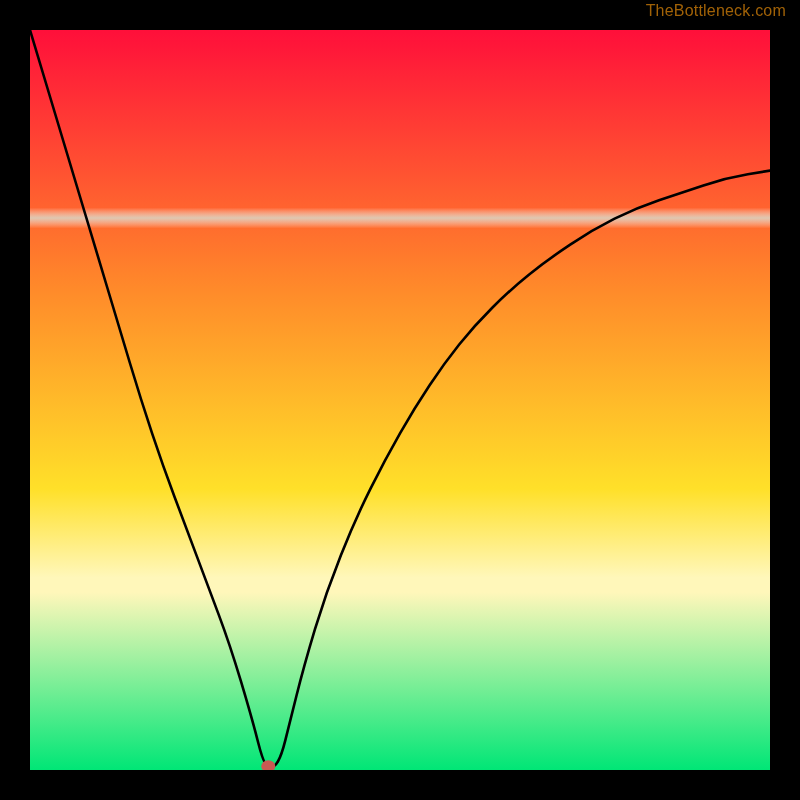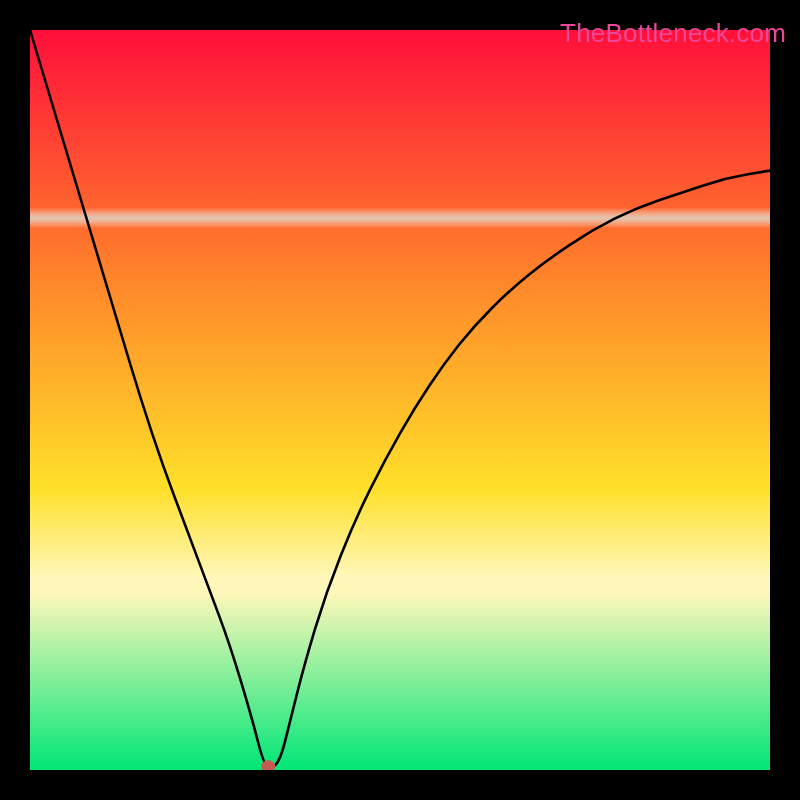--- a/index.html
+++ b/index.html
@@ -12,24 +12,24 @@
     font-family: Arial, Helvetica, sans-serif;
   }
   .outer {
     position: relative;
     width: 800px;
     height: 800px;
     background: #000;
   }
   .watermark {
     position: absolute;
-    top: 18px;
+    top: 2px;
     right: 14px;
-    color: #ec4899;
-    font-size: 26px;
+    color: #a16207;
+    font-size: 16px;
     font-weight: 500;
     letter-spacing: 0.2px;
     z-index: 40;
   }
   .plot-wrap {
     position: absolute;
     left: 30px;
     top: 30px;
     width: 740px;
     height: 740px;

